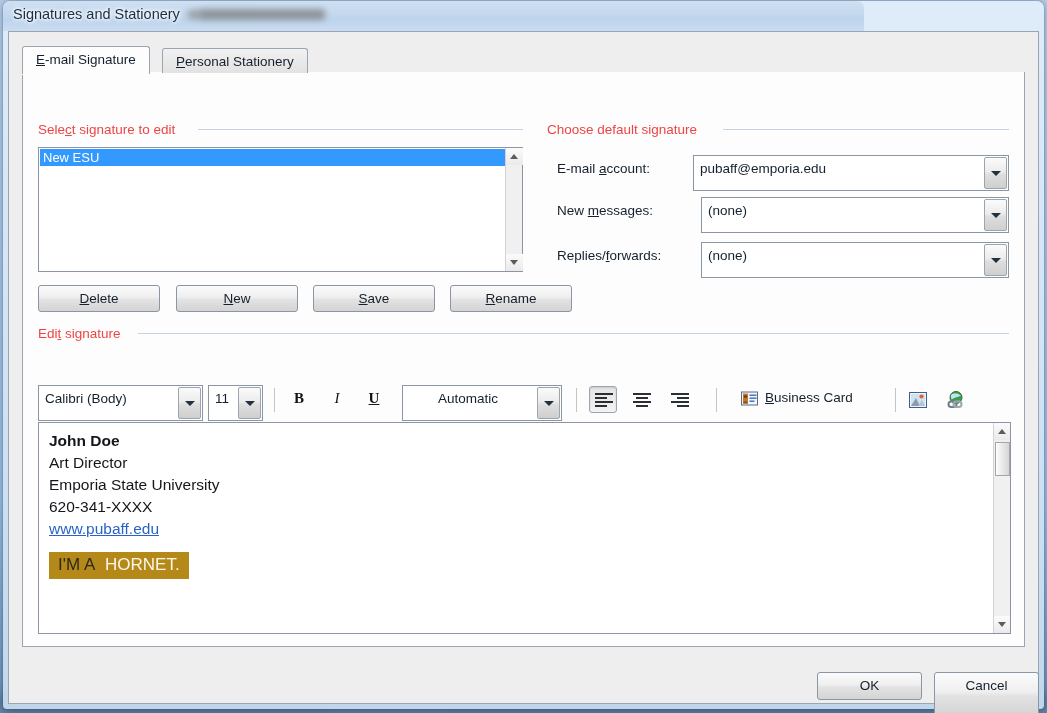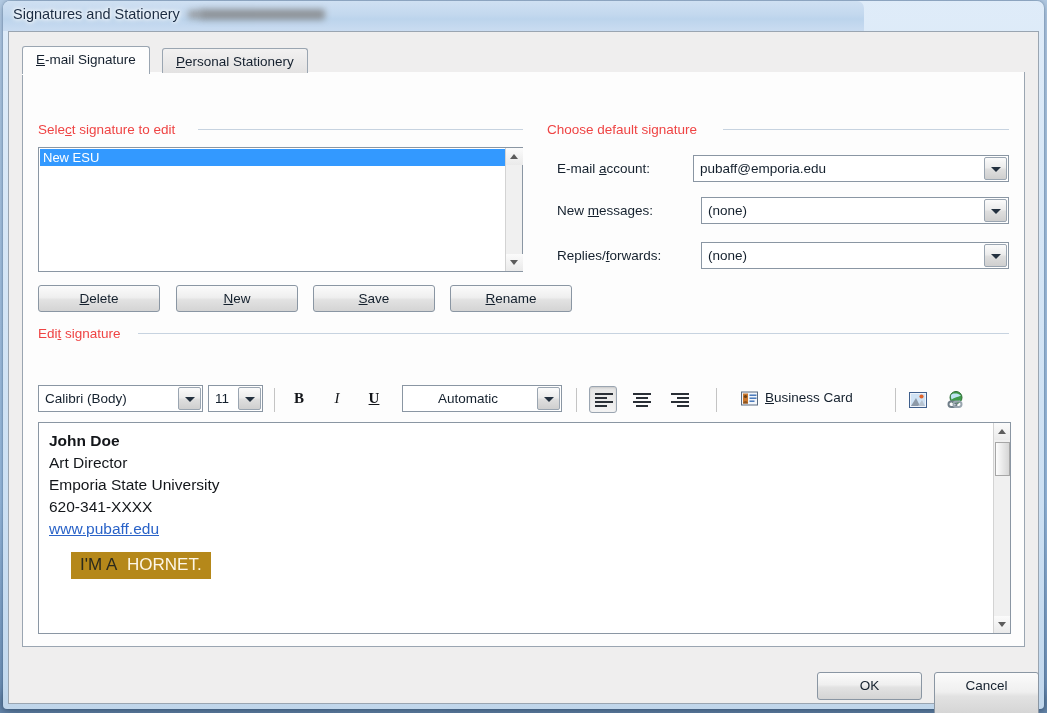--- a/index.html
+++ b/index.html
@@ -155,21 +155,21 @@
     position:absolute;box-sizing:border-box;
     border:1px solid #8a96a3;border-radius:3px;
     background:linear-gradient(180deg,#fbfbfb 0%,#efefef 45%,#e2e2e2 55%,#d4d4d4 100%);
     font-size:13.5px;color:#14202d;text-align:center;cursor:pointer;
   }
   .btn span{display:block;}
 
   
   .flabel{position:absolute;font-size:13.5px;color:#14202d;white-space:nowrap;}
   .combo{
-    position:absolute;box-sizing:border-box;height:27px;
+    position:absolute;box-sizing:border-box;height:36px;
     background:#fff;border:1px solid #8a96a3;
   }
   .combo .val{
     position:absolute;left:6px;top:5px;font-size:13.5px;color:#14202d;
     white-space:nowrap;
   }
   .combo .val.center{left:0;right:28px;text-align:center;}
   .combo .arrowbox{
     position:absolute;right:1px;top:1px;width:23px;bottom:1px;
     border:1px solid #9aa5b1;box-sizing:border-box;border-radius:2px;
@@ -447,21 +447,21 @@
         </div>
       </div>
 
       <div id="editor">
         <div id="sigbody">
           <div class="line name">John Doe</div>
           <div class="line">Art Director</div>
           <div class="line">Emporia State University</div>
           <div class="line">620-341-XXXX</div>
           <div class="line link" style="color: rgb(42, 99, 200);">www.pubaff.edu</div>
-          <div id="hornet" style="background: rgb(181, 136, 26); margin-left: 22px;">
+          <div id="hornet" style="background: rgb(181, 136, 26);">
             <span class="a" style="color: rgb(43, 42, 28);">I'M A</span>
             <span class="b" style="color: rgb(253, 246, 230); margin-left: 6px;">HORNET.</span>
           </div>
         </div>
 
         <div class="vscroll" style="right:0;top:0;bottom:0;">
           <div class="arrow up">
               <i></i>
             </div>
           <div class="thumb" style="top:19px;height:34px;"></div>

